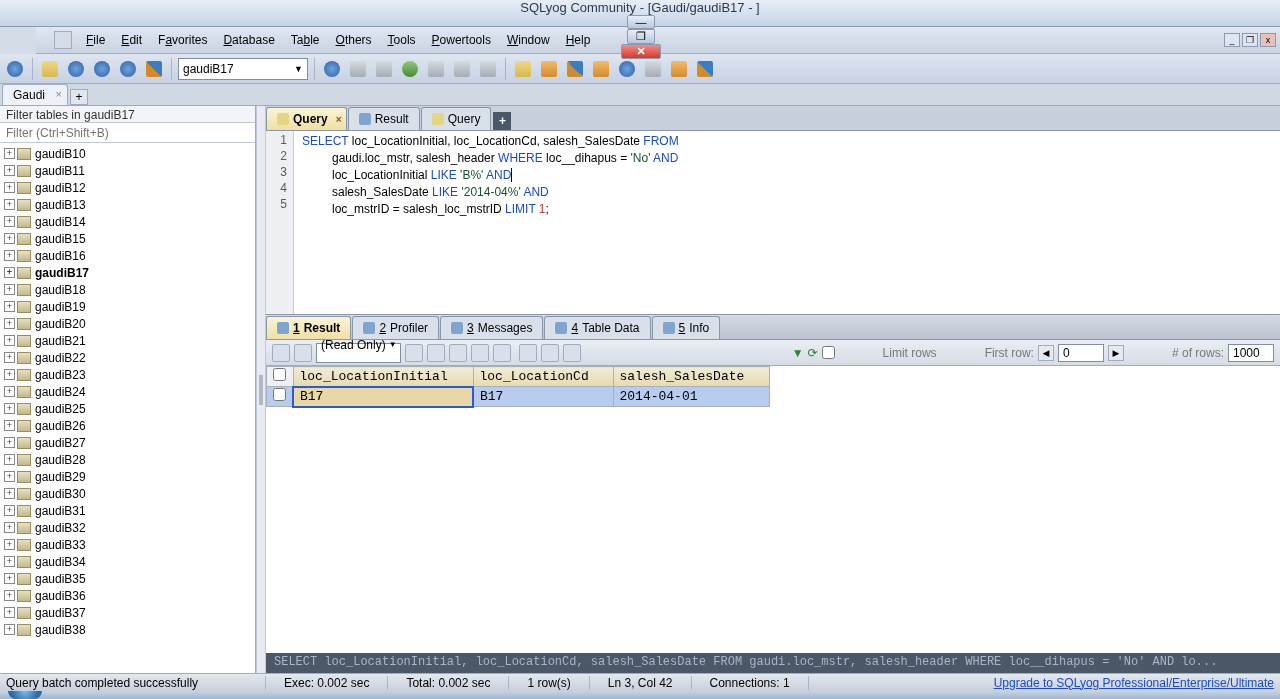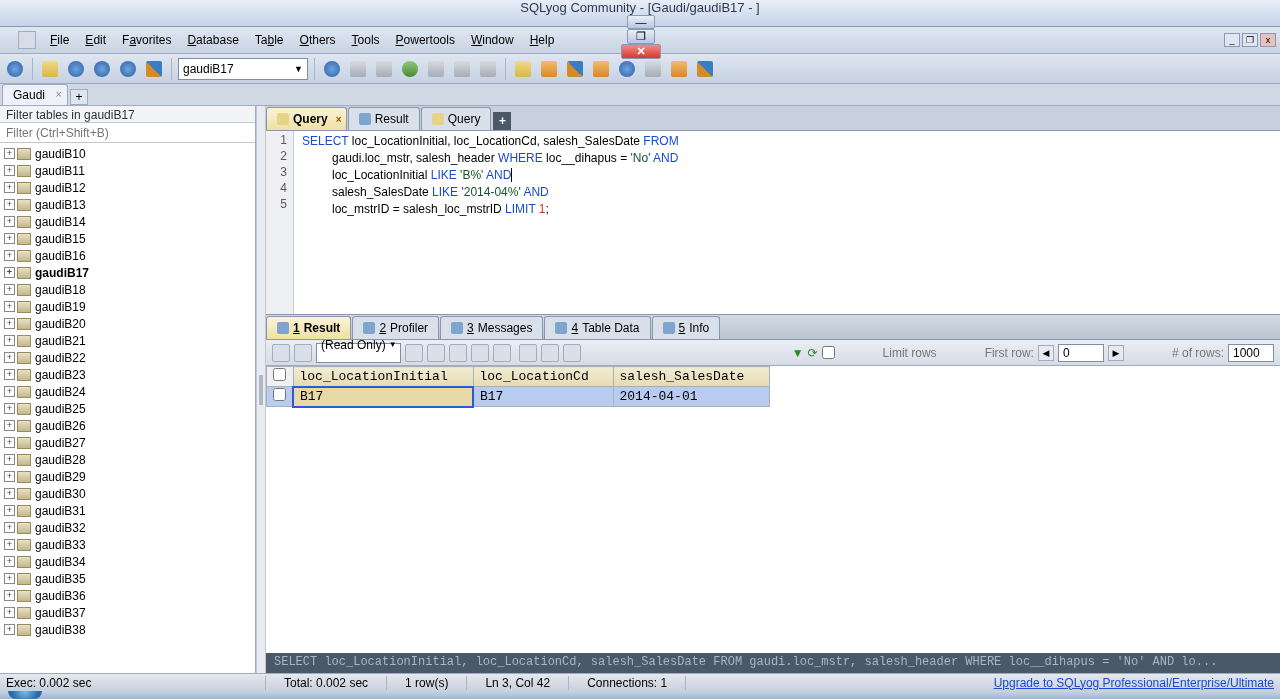--- a/index.html
+++ b/index.html
@@ -5,21 +5,21 @@
 * { margin: 0; padding: 0; box-sizing: border-box; font-family: Tahoma, Arial, sans-serif; font-size: 12px; }
 body { background: #d4dce8; width: 1280px; height: 699px; overflow: hidden; position: relative; }
 
 .titlebar { height: 27px; background: linear-gradient(to bottom, #e8eef7 0%, #c6d3e6 100%); display: flex; align-items: center; padding: 0 2px; border-bottom: 1px solid #8a9ab0; flex-direction: column; }
 .titlebar .app-icon { width: 18px; height: 18px; margin: 0 4px; background: #e8e0f0; border-radius: 2px; }
 .titlebar .title { flex: 1; color: #2b3a52; font-size: 13px; }
 .titlebar .win-btn { width: 28px; height: 20px; margin-left: 2px; border: 1px solid #8a9ab0; border-radius: 2px; display: flex; align-items: center; justify-content: center; font-size: 11px; }
 .titlebar .win-min, .titlebar .win-max { background: linear-gradient(to bottom,#e8eff8,#b7c7de); }
 .titlebar .win-close { width: 40px; background: linear-gradient(to bottom,#f38a8a,#d43b2a); color: #fff; font-weight: bold; }
 
-.menubar { height: 27px; background: linear-gradient(to bottom,#e0e7f2,#c9d3e2); display: flex; align-items: center; border-bottom: 1px solid #9eabc0; padding-left: 16px; }
+.menubar { height: 27px; background: linear-gradient(to bottom,#e0e7f2,#c9d3e2); display: flex; align-items: center; border-bottom: 1px solid #9eabc0; padding-left: 16px; margin-left: 36px; }
 .menubar .mdi-icon { width: 18px; height: 18px; margin: 0 6px 0 2px; background: #d6dde8; border: 1px solid #a0acc0; }
 .menubar .m { padding: 4px 8px; cursor: default; }
 .menubar .m u { text-decoration: underline; }
 .menubar .mdi-btns { margin-left: auto; display: flex; gap: 2px; padding-right: 4px; }
 .menubar .mdi-btns span { width: 16px; height: 14px; border: 1px solid #8a9ab0; background: #dfe6f1; display: flex; align-items:center; justify-content:center; font-size:9px; }
 .menubar .mdi-btns .mx { background:#e8c0bc; }
 
 .toolbar { height: 30px; background: linear-gradient(to bottom,#dfe6f1,#c6d1e2); border-bottom: 1px solid #9eabc0; display:flex; align-items:center; padding:0 4px; gap:4px; }
 .toolbar .tb-btn { width:22px; height:22px; border-radius:3px; display:flex; align-items:center; justify-content:center; }
 .toolbar .tb-sep { width:1px; height:22px; background:#a8b4c8; margin:0 2px; }
@@ -483,20 +483,21 @@
         </tr>
       </tbody>
         </table>
     </div>
 
     <div class="bottom-sql">SELECT loc_LocationInitial, loc_LocationCd, salesh_SalesDate FROM gaudi.loc_mstr, salesh_header WHERE loc__dihapus = 'No' AND lo...</div>
   </div>
 </div>
 
 <div class="statusbar">
+  <div class="seg">Query batch completed successfully</div>
   <div class="seg">Exec: 0.002 sec</div>
   <div class="seg">Total: 0.002 sec</div>
   <div class="seg">1 row(s)</div>
   <div class="seg">Ln 3, Col 42</div>
   <div class="seg">Connections: 1</div>
   <a href="#">Upgrade to SQLyog Professional/Enterprise/Ultimate</a>
 </div>
 
 <div class="taskbar">
   <div class="start-orb"></div>

